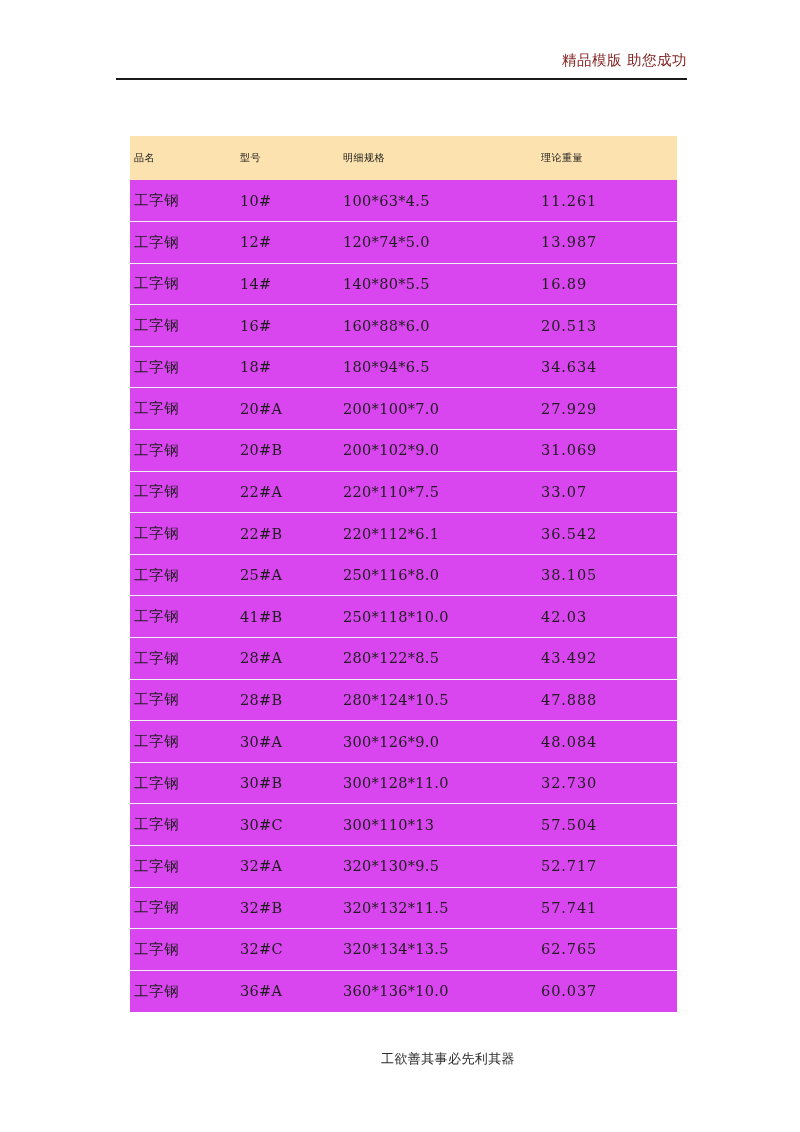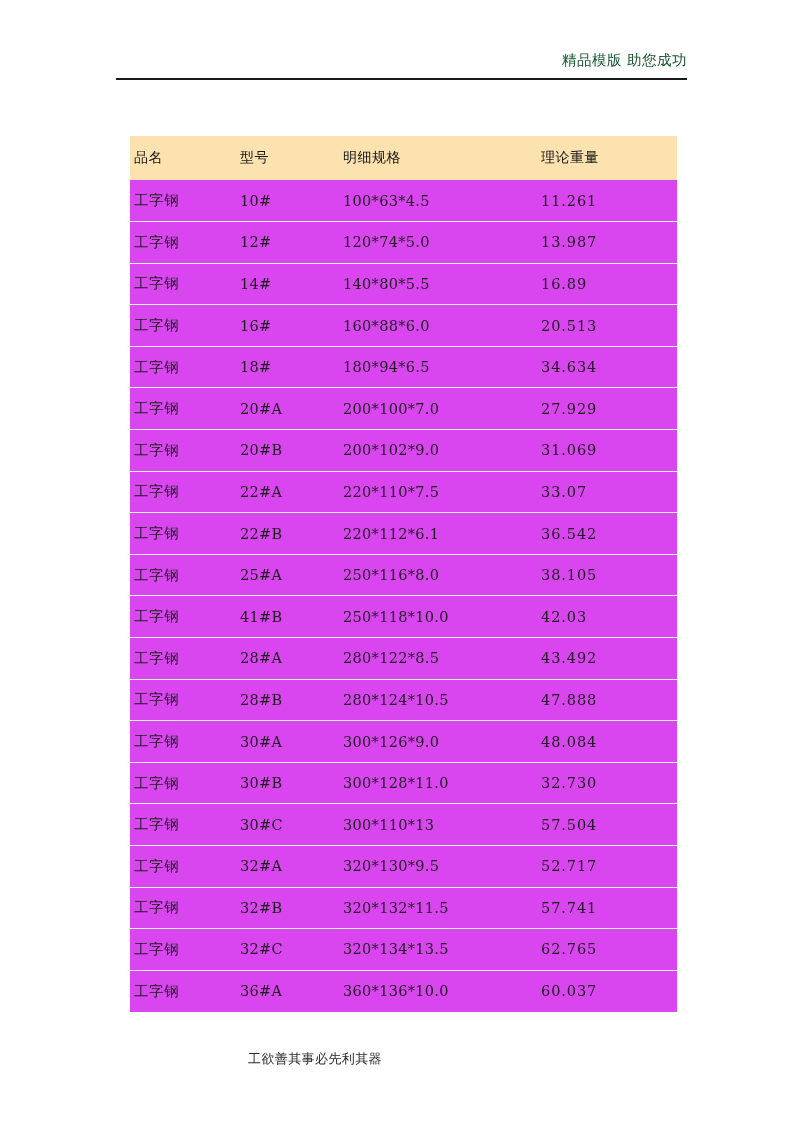--- a/index.html
+++ b/index.html
@@ -21,21 +21,21 @@
     position: absolute;
     left: 116px;
     top: 50px;
     width: 571px;
     text-align: right;
   }
   .page-header .header-text {
     font-family: "DejaVu Serif", "Liberation Serif", serif;
     font-size: 14.5px;
     letter-spacing: 0.5px;
-    color: #14532d;
+    color: #7f1d1d;
     white-space: pre;
   }
   .header-rule {
     position: absolute;
     left: 116px;
     top: 78px;
     width: 571px;
     height: 0;
     border-top: 2px solid #1a1a1a;
   }
@@ -59,21 +59,21 @@
     text-align: left;
     vertical-align: middle;
     font-weight: normal;
     border: 0;
   }
   .spec-table thead tr {
     background: #fbe2af;
     height: 44px;
   }
   .spec-table thead th {
-    font-size: 14px;
+    font-size: 10px;
     font-family: "DejaVu Serif", "Liberation Serif", serif;
     color: #171717;
     letter-spacing: 0.5px;
   }
   .spec-table tbody tr {
     background: #d946ef;
     border-bottom: 1px solid #eef2ef;
   }
   .spec-table tbody tr:last-child {
     border-bottom: 0;
@@ -100,21 +100,21 @@
     letter-spacing: 0.3px;
   }
   .cell-weight { letter-spacing: 0.9px; }
 
   
   .page-footer {
     position: absolute;
     left: 115px;
     top: 1048px;
     width: 400px;
-    text-align: center;
+    text-align: right;
   }
   .page-footer .footer-text {
     font-family: "DejaVu Serif", "Liberation Serif", serif;
     font-size: 13px;
     color: #2a2a2a;
     letter-spacing: 0.4px;
     white-space: pre;
   }
 </style>
 </head>

